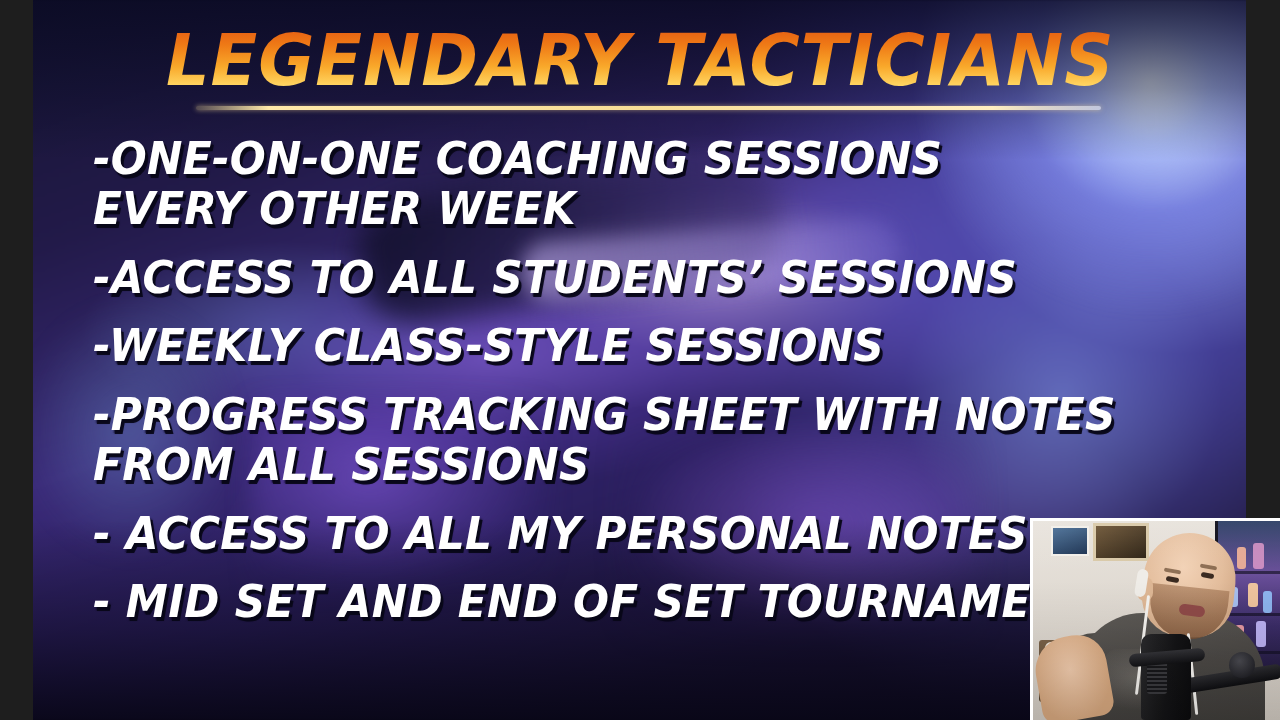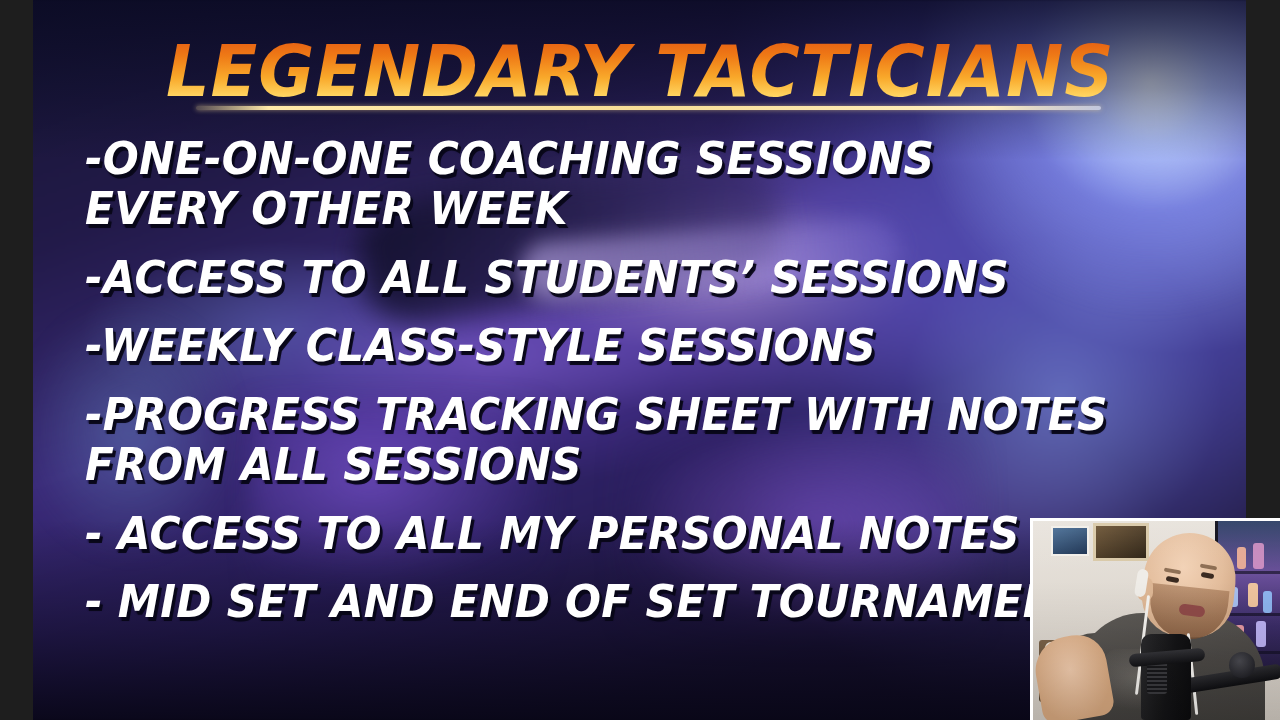--- a/index.html
+++ b/index.html
@@ -108,21 +108,20 @@
   .slide {
     position: absolute;
     inset: 0;
     z-index: 5;
   }
 
   .title-wrap {
     position: absolute;
     left: 0; right: 0; top: 26px;
     text-align: center;
-    margin-top: 11px;
   }
   .slide-title {
     display: inline-block;
     font-family: "DejaVu Sans", sans-serif;
     font-weight: bold;
     font-style: italic;
     font-size: 72px;
     line-height: 0.95;
     letter-spacing: 1px;
     transform: scaleX(0.95);
@@ -140,21 +139,21 @@
     top: 106px;
     width: 905px;
     height: 4px;
     background: linear-gradient(90deg, rgba(255,230,150,0.25) 0%, #ffe9a8 8%, #f7dd95 50%, #ffeec0 88%, rgba(255,255,255,0.55) 100%);
     border-radius: 2px;
     box-shadow: 0 0 5px rgba(255,225,150,0.55);
   }
 
   .bullets {
     position: absolute;
-    left: 85px;
+    left: 93px;
     top: 134px;
     right: 40px;
   }
   .bullet {
     font-family: "DejaVu Sans", sans-serif;
     font-weight: bold;
     font-style: italic;
     font-size: 45px;
     line-height: 48px;
     letter-spacing: 0.3px;

